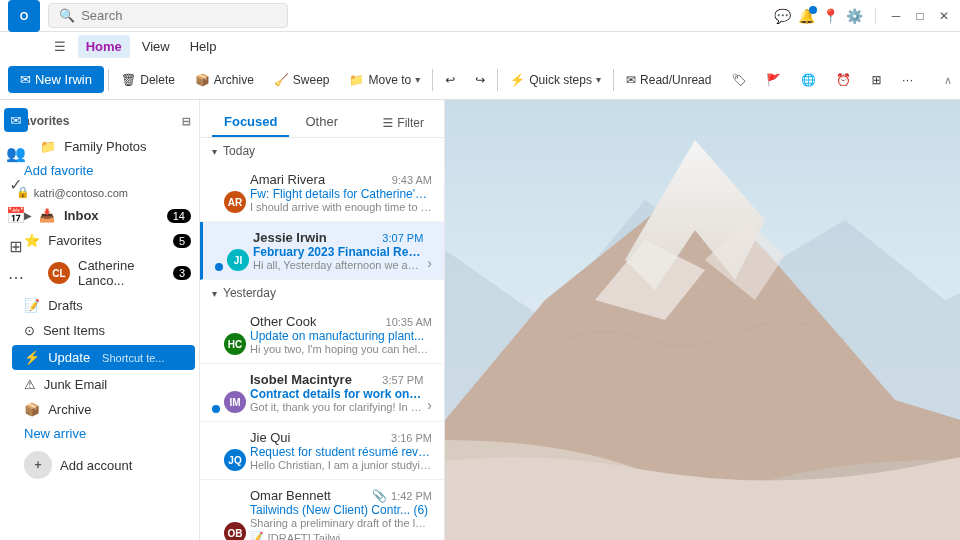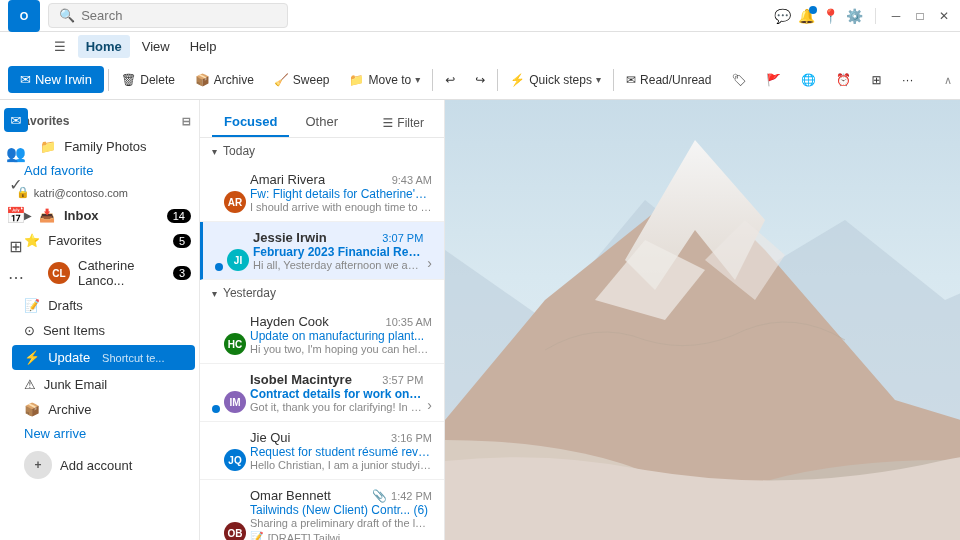--- a/index.html
+++ b/index.html
@@ -25,21 +25,21 @@
     
     .menu-bar {
       height: 28px;
       background: #fff;
       display: flex;
       align-items: center;
       padding: 0 50px 0 50px;
       gap: 4px;
     }
     .menu-item { padding: 4px 8px; cursor: pointer; border-radius: 3px; font-size: 13px; color: #333; }
-    .menu-item.active { background: #deecf9; color: #0c4a6e; font-weight: 600; }
+    .menu-item.active { background: #deecf9; color: #a21caf; font-weight: 600; }
     .hamburger { cursor: pointer; padding: 4px; color: #555; margin-right: 4px; }
 
     
     .toolbar {
       height: 40px;
       background: #fff;
       display: flex;
       align-items: center;
       padding: 0 8px;
       gap: 4px;
@@ -364,21 +364,21 @@
     <div class="date-divider">
       <span class="chevron">▾</span>
       <span>Yesterday</span>
     </div>
 
     <div class="email-item">
       <div class="email-unread-dot hidden"></div>
       <div class="avatar small green">HC</div>
       <div class="email-content">
         <div class="email-header">
-          <span class="email-sender">Hayden Cook</span>
+          <span class="email-sender">Other Cook</span>
           <span class="email-time">10:35 AM</span>
         </div>
         <div class="email-subject">Update on manufacturing plant...</div>
         <div class="email-preview">Hi you two, I'm hoping you can help me</div>
       </div>
     </div>
 
     <div class="email-item unread">
       <div class="email-unread-dot"></div>
       <div class="avatar small purple">IM</div>

